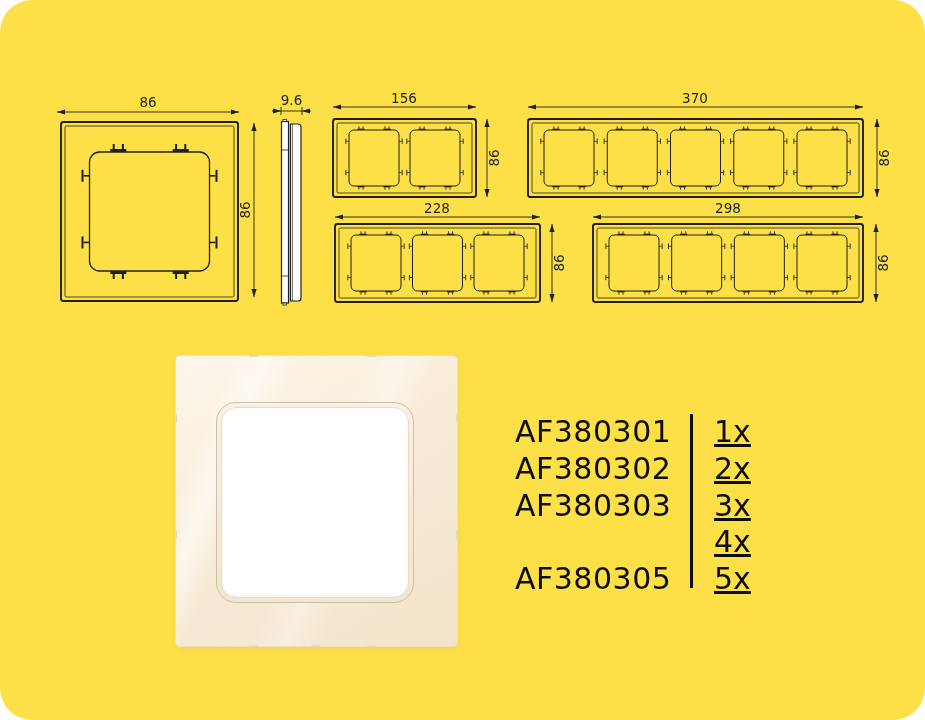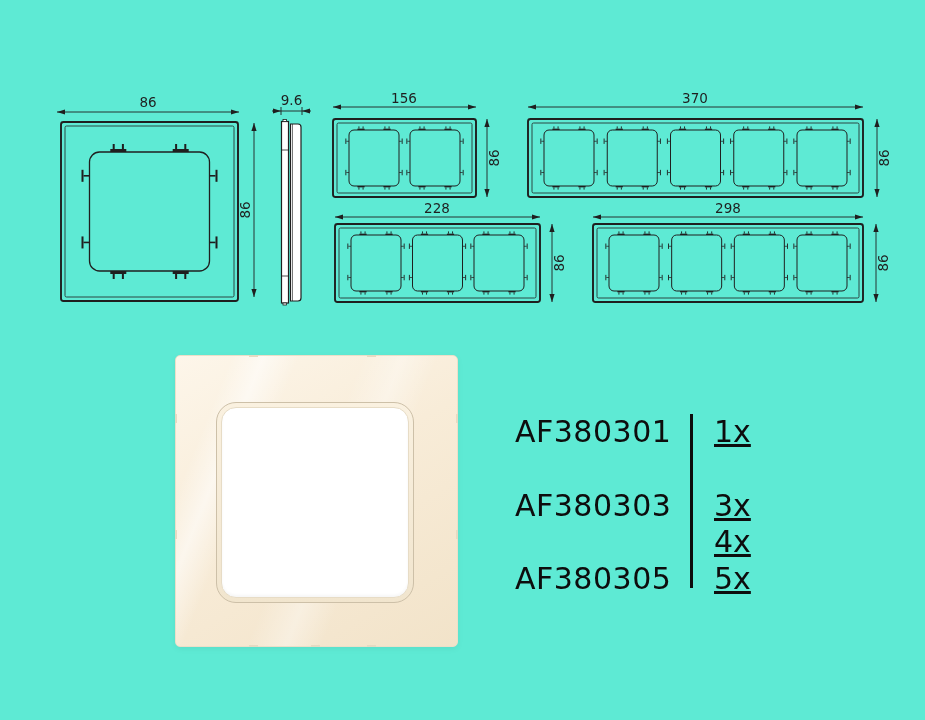--- a/index.html
+++ b/index.html
@@ -1,17 +1,17 @@
 <!DOCTYPE html>
 <html><head>
 <meta charset="utf-8">
 <style>
   html,body{margin:0;padding:0;background:#fff;}
-  .canvas{position:relative;width:925px;height:720px;background:#5eead4;overflow:hidden;
-          font-family:"DejaVu Sans","Liberation Sans",sans-serif;}
+  .canvas{position:relative;width:925px;height:720px;background:#fde047;overflow:hidden;
+          font-family:"DejaVu Sans","Liberation Sans",sans-serif;border-radius:32px;}
   svg.drw{position:absolute;overflow:visible;}
   text.dim{font-family:"DejaVu Sans","Liberation Sans",sans-serif;font-size:13.5px;fill:#1f1f1f;text-anchor:middle;}
   
   .product{position:absolute;left:175px;top:355px;width:281px;height:290px;border-radius:5px;
     border:1px solid #ecdfc8;box-shadow:0 2px 6px rgba(0,0,0,.05);
     background:
       linear-gradient(112deg, rgba(255,255,255,0) 14%, rgba(255,255,255,.55) 22%, rgba(255,255,255,0) 31%),
       linear-gradient(112deg, rgba(255,255,255,0) 47%, rgba(255,255,255,.35) 57%, rgba(255,255,255,0) 66%),
       linear-gradient(150deg,#fdf6ea 0%,#f8ecd8 45%,#f2e3c9 100%);}
   .opening-ring{position:absolute;left:40px;top:46px;width:198px;height:201px;border-radius:20px;
@@ -476,20 +476,24 @@
     <div class="opening-ring">
       <div class="opening-white"></div>
     </div>
   </div>
 
   <div class="codes">
     <div class="crow" style="top:0">
       <span class="code">AF380301</span>
       <span class="qty">1x</span>
     </div>
+    <div class="crow" style="top:37px">
+      <span class="code">AF380302</span>
+      <span class="qty">2x</span>
+    </div>
     <div class="crow" style="top:74px">
       <span class="code">AF380303</span>
       <span class="qty">3x</span>
     </div>
     <div class="crow" style="top:110px">
       <span class="qty">4x</span>
     </div>
     <div class="crow" style="top:147px">
       <span class="code">AF380305</span>
       <span class="qty">5x</span>

